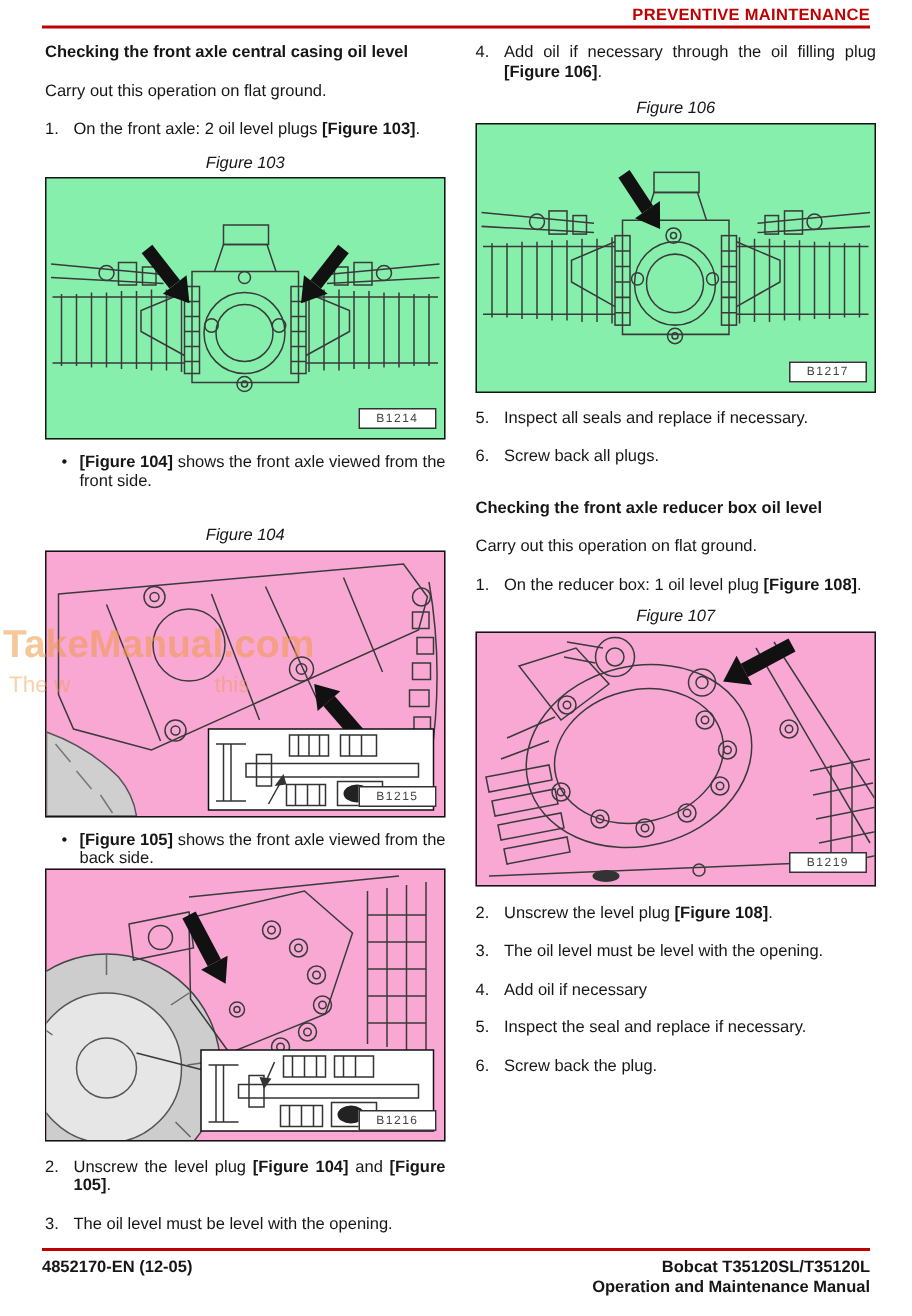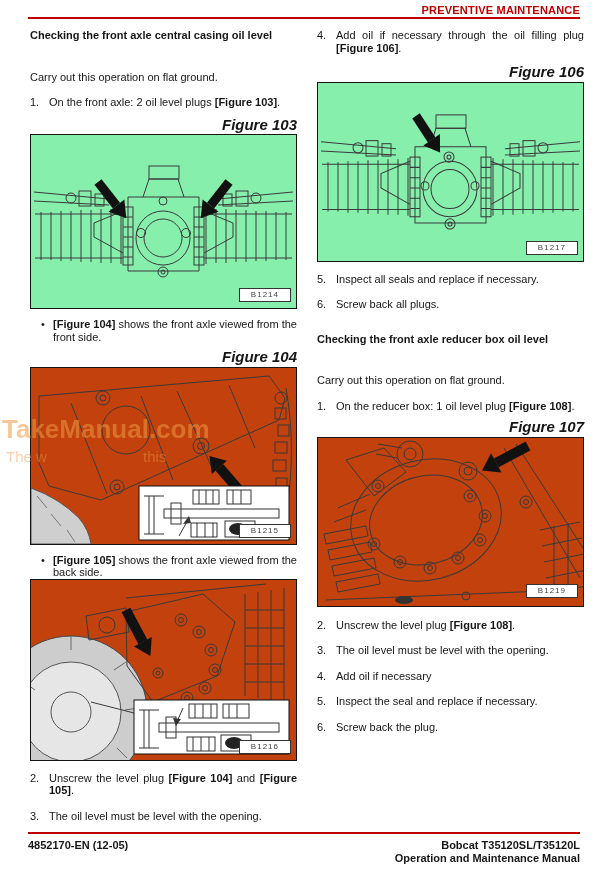--- a/index.html
+++ b/index.html
@@ -15,30 +15,30 @@
   .footer-doc{position:absolute;left:28px;top:839px;font-size:11px;font-weight:bold;}
   .footer-page{position:absolute;left:0;right:0;top:879px;text-align:left;font-size:11px;}
   .footer-right{position:absolute;right:28px;top:839px;font-size:11px;font-weight:bold;
                 text-align:right;line-height:13px;}
 
   
   .col{position:absolute;top:29px;width:267px;font-size:11px;line-height:12.5px;}
   .col-left{left:30px;}
   .col-right{left:317px;}
   .sec-heading{font-weight:bold;font-size:11px;margin:0;}
-  .intro{margin:29px 0 0 0;}
+  .intro{margin:13px 0 0 0;}
   .step{position:relative;padding-left:19px;margin-top:13px;text-align:justify;}
   .step .num{position:absolute;left:0;}
   .bullet{position:relative;padding-left:23px;margin-top:9px;text-align:justify;}
   .bullet .mark{position:absolute;left:11px;}
   .ref{font-weight:bold;}
 
   
-  .figcap{margin:10px 0 3px 0;text-align:right;font-weight:bold;font-style:italic;font-size:15px;}
-  .figbox{position:relative;border:1px solid #141414;background:#c2410c;}
+  .figcap{margin:10px 0 3px 0;text-align:center;font-weight:normal;font-style:italic;font-size:11px;}
+  .figbox{position:relative;border:1px solid #141414;background:#f9a8d4;}
   .figbox.gray{background:#86efac;}
   .figbox svg{display:block;}
   .figcode{position:absolute;right:5px;bottom:6px;background:#ffffff;border:1px solid #333;
            font-size:8px;line-height:12px;padding:0 11px;color:#444;letter-spacing:1px;}
 
   
   .wm-title{position:absolute;left:2px;top:414px;z-index:5;font-size:26px;font-weight:bold;
             color:rgba(238,153,70,0.55);pointer-events:none;}
   .wm-sub{position:absolute;top:448px;z-index:5;font-size:15px;color:rgba(238,153,70,0.45);
           pointer-events:none;}
@@ -104,21 +104,21 @@
             </g>
         </g>
       </svg>
       <div class="figcode">B1214</div>
     </div>
 
     <div class="bullet">
       <span class="mark">•</span><span class="ref">[Figure 104]</span><span> shows the front axle viewed from the front side.</span>
     </div>
 
-    <div class="figcap" style="margin-top:8px;">Figure 104</div>
+    <div class="figcap" style="margin-top:24px;">Figure 104</div>
     <div class="figbox" style="height:176px;">
       <svg width="265" height="176" viewBox="0 0 265 176">
         <path d="M0,120 Q28,130 48,150 Q58,162 60,176 L0,176 Z" fill="#cfcfcf" stroke="#555"></path>
         <path d="M6,128 L16,140 M20,146 L30,158 M36,162 L44,174" stroke="#777" fill="none"></path>
         <g stroke="#3a3a3a" fill="none" stroke-width="1">
           <path d="M8,28 L238,8 L254,30 L248,52 L70,132 L18,118 L8,95 Z"></path>
           <path d="M40,35 L76,126 M146,23 L182,102 M198,17 L224,80 M110,28 L142,112"></path>
           <circle cx="95" cy="62" r="24"></circle>
           <circle cx="72" cy="30" r="7"></circle>
             <circle cx="72" cy="30" r="3"></circle>

